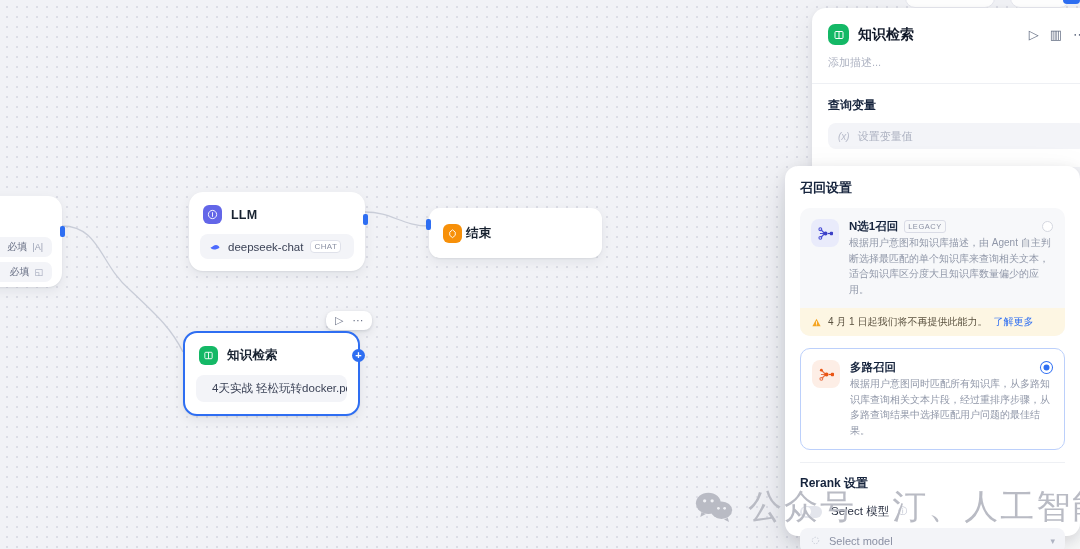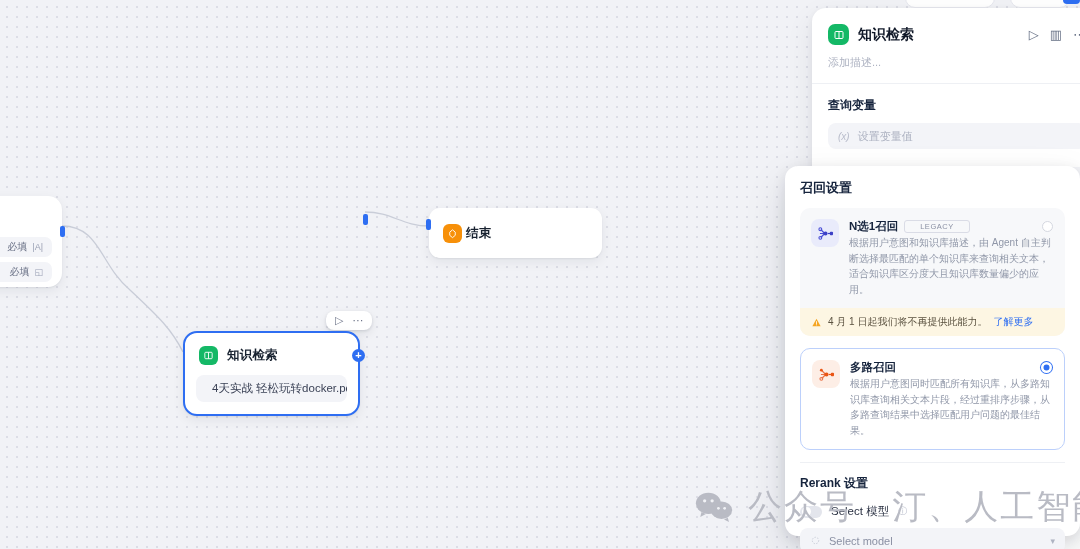--- a/index.html
+++ b/index.html
@@ -123,21 +123,21 @@
     width:28px; height:28px; border-radius:8px; flex:0 0 auto;
     display:flex; align-items:center; justify-content:center;
   }
   .ico-n1 { background:#e9ebfb; }
   .ico-multi { background:#fdeee6; }
   .opt-txt { flex:1; min-width:0; }
   .opt-title-row { display:flex; align-items:center; gap:6px; }
   .opt-title { font-size:11.5px; font-weight:bold; color:#16243d; }
   .badge-legacy {
     font-size:7.5px; color:#8a90a3; border:1px solid #dadce6; border-radius:3px;
-    padding:1px 15px; letter-spacing:.5px;
+    padding:1px 3px; letter-spacing:.5px;
   }
   .opt-desc { font-size:10px; line-height:1.55; color:#9097a8; margin-top:1px; }
   .radio {
     position:absolute; right:12px; top:13px; width:11px; height:11px; border-radius:50%;
     border:1.4px solid #d5d8e0; background:#fff;
   }
   .radio.on { border:none; background:#2e6ef2; box-shadow: inset 0 0 0 2.5px #fff, 0 0 0 1px #2e6ef2; }
 
   .warn {
     background:#fdf6e3; border-radius:0 0 10px 10px; margin:0 0 0 0;
@@ -190,20 +190,36 @@
       <span class="mini-ico">|A|</span>
     </div>
     <div class="row-req">
       <span>必填</span>
       <span class="mini-ico">◱</span>
     </div>
     <div class="port" style="right:-3px; top:30px;"></div>
   </div>
 
   <div class="node" id="node-llm">
+    <div class="node-head">
+      <div class="node-ico ico-llm">
+        <svg width="11" height="11" viewBox="0 0 24 24">
+            <circle cx="12" cy="12" r="9" fill="none" stroke="#fff" stroke-width="2"></circle>
+            <path d="M12 7v10" stroke="#fff" stroke-width="2"></path>
+          </svg>
+      </div>
+      <div class="node-title">LLM</div>
+    </div>
+    <div class="node-sub">
+      <svg width="12" height="12" viewBox="0 0 24 24">
+          <path d="M3 13c4-1 7-5 11-5 3 0 6 2 7 5-3 3-7 4-11 4-3 0-6-2-7-4z" fill="#4d6bfe"></path>
+        </svg>
+      <span>deepseek-chat</span>
+      <span class="tag-chat">CHAT</span>
+    </div>
     <div class="port" style="right:-3px; top:22px;"></div>
   </div>
 
   <div class="node" id="node-end">
     <div class="node-ico ico-end">
       <svg width="11" height="11" viewBox="0 0 24 24">
           <path d="M12 4l6 5v7l-6 5-6-5V9z" fill="none" stroke="#fff" stroke-width="2" stroke-linejoin="round"></path>
         </svg>
     </div>
     <div class="node-title">结束</div>

